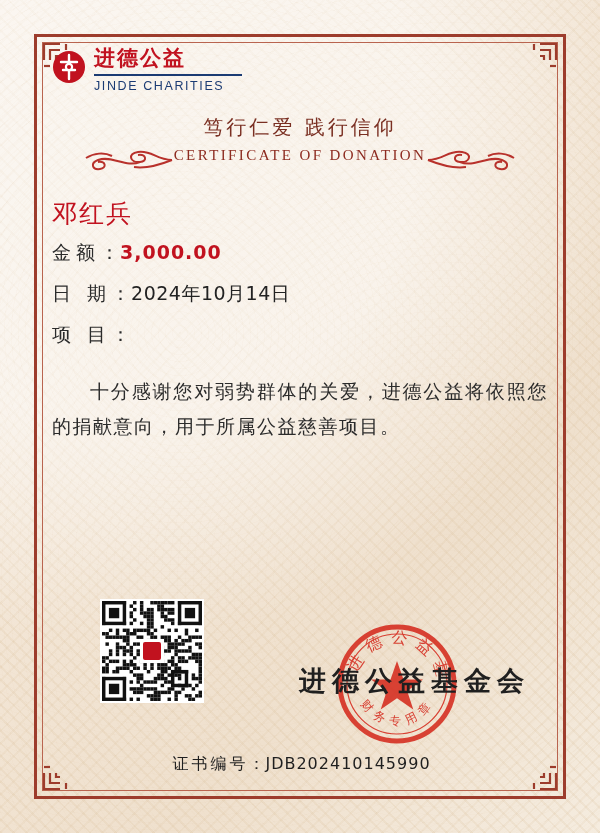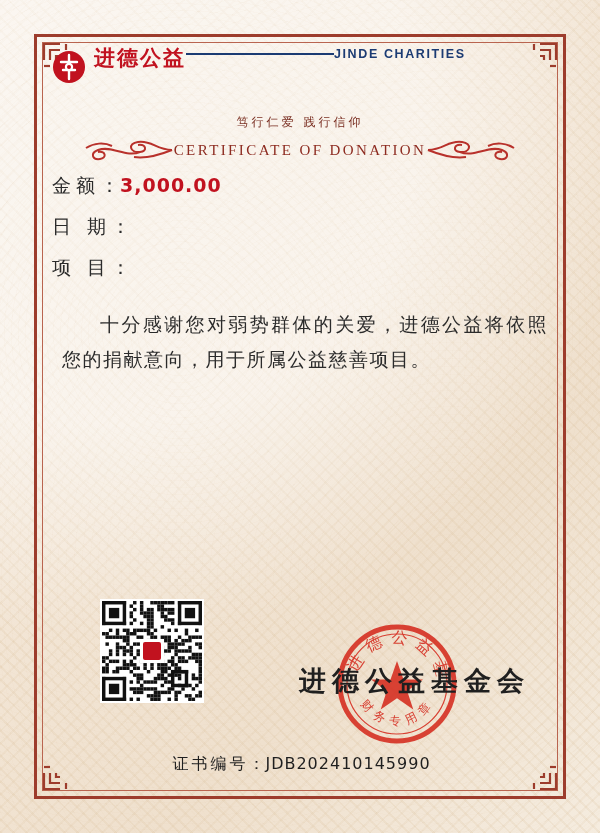--- a/index.html
+++ b/index.html
@@ -80,65 +80,64 @@
     align-items: flex-start;
     gap: 8px;
     height: 52px;
   }
   .logo-mark {
     width: 34px; height: 34px;
     margin-top: 2px;
     flex: 0 0 auto;
   }
   .logo-mark svg { display:block; width:34px; height:34px; }
-  .logo-text { display: flex; flex-direction: row; line-height: 1; }
+  .logo-text { display: flex; flex-direction: column; line-height: 1; }
   .logo-cn {
     font-size: 21px;
     color: #c1121f;
     font-weight: bold;
     letter-spacing: 2px;
     font-family: "DejaVu Sans", "Liberation Sans", sans-serif;
   }
   .logo-sep {
     width: 148px; height: 2px;
     background: #1b3b73;
     margin: 5px 0 4px 0;
   }
   .logo-en {
     font-size: 12.5px;
     color: #1b3b73;
     letter-spacing: 1.6px;
-    font-weight: bold;
+    font-weight: normal;
     font-family: "Liberation Sans", sans-serif;
   }
 
   
   .slogan {
     text-align: center;
-    font-size: 12px;
+    font-size: 20px;
     color: #7a2f22;
     letter-spacing: 3px;
     margin-top: 14px;
     font-family: "DejaVu Sans", "Liberation Sans", sans-serif;
   }
   .main-title {
     text-align: center;
     font-size: 45px;
     color: #c1121f;
     font-weight: bold;
     letter-spacing: 6px;
     margin-top: 10px;
     font-family: "DejaVu Sans", "Liberation Sans", sans-serif;
     text-shadow: 0 1px 0 rgba(120,20,15,0.18);
   }
 
   .sub-row {
     margin-top: 6px;
     display: flex;
-    align-items: center;
     justify-content: center;
   }
   .flourish { color: #b8312b; flex: 0 0 auto; }
   .flourish svg { display:block; }
   .sub-title {
     font-size: 15px;
     color: #8d2b20;
     letter-spacing: 2.4px;
     font-family: "Liberation Serif", serif;
     white-space: nowrap;
@@ -182,21 +181,21 @@
   
   .body-text {
     margin-top: 26px;
     font-size: 19px;
     line-height: 1.85;
     color: #2b2b2b;
     letter-spacing: 1.5px;
     text-align: justify;
     font-family: "DejaVu Sans", "Liberation Sans", sans-serif;
   }
-  .body-text p { margin: 0 0 10px 10px; text-indent: 2em; }
+  .body-text p { margin: 0 0 10px 0; text-indent: 2em; }
 
   
   .bottom {
     position: absolute;
     left: 0;
     right: 0;
     bottom: 36px;
     height: 150px;
   }
   .qr {
@@ -354,30 +353,32 @@
       <span class="flourish" style="transform:scaleX(-1)">
         <svg width="92" height="26" viewBox="0 0 92 26" fill="none" stroke="currentColor" stroke-width="2">
           <path d="M90 13 C74 13, 70 3, 56 5 C45 6.5, 48 16, 58 15 C66 14.2, 64 7, 56 8"></path>
           <path d="M58 15 C44 21, 30 8, 16 13 C8 16, 10 23, 18 22 C25 21, 24 14, 16 15"></path>
           <path d="M90 13 C80 17, 66 22, 52 20"></path>
           <path d="M30 9 C22 5, 12 6, 4 11"></path>
         </svg>
       </span>
     </div>
 
+    <div class="donor">邓红兵</div>
 
     <div class="fields">
       <div class="field-row">
         <span class="field-label">金额</span>
         <span class="field-colon">：</span>
         <span class="field-value amount">3,000.00</span>
       </div>
       <div class="field-row">
         <span class="field-label">日 期</span>
         <span class="field-colon">：</span>
+        <span class="field-value">2024年10月14日</span>
       </div>
       <div class="field-row">
         <span class="field-label">项 目</span>
         <span class="field-colon">：</span>
       </div>
     </div>
 
     <div class="body-text">
       <p>十分感谢您对弱势群体的关爱，进德公益将依照您的捐献意向，用于所属公益慈善项目。</p>
     </div>

